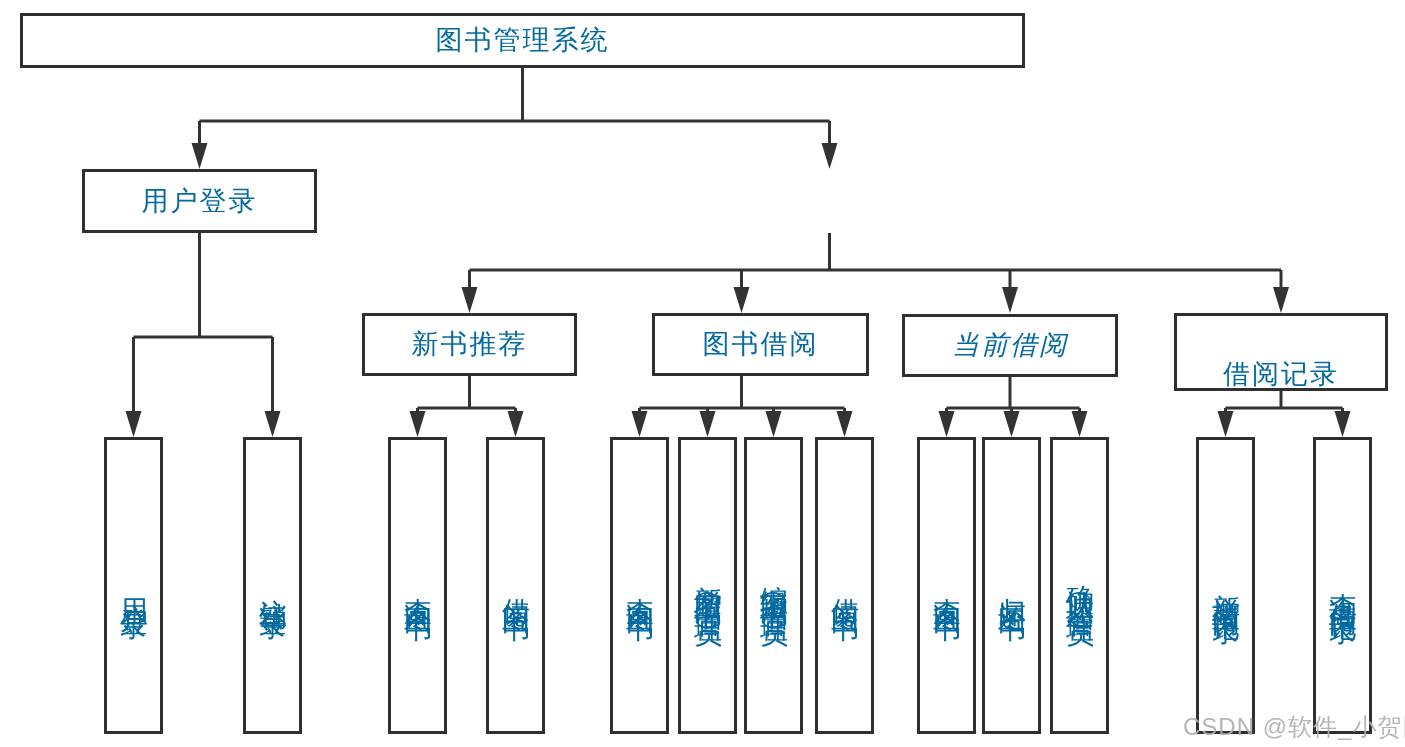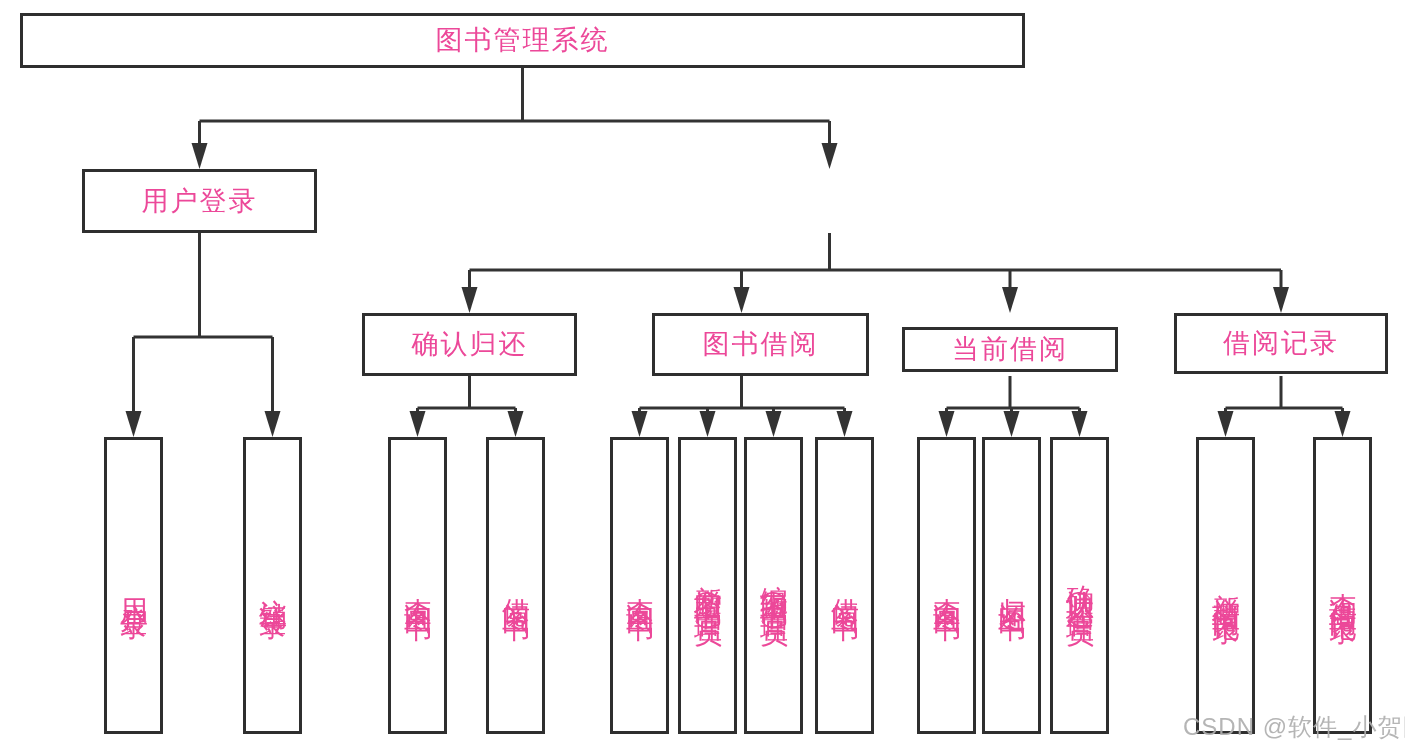--- a/index.html
+++ b/index.html
@@ -22,21 +22,21 @@
     left: 0;
     top: 0;
     width: 1405px;
     height: 747px;
   }
   .node {
     position: absolute;
     box-sizing: border-box;
     background: #ffffff;
     border: 3px solid #2f2f2f;
-    color: #ec4899;
+    color: #0369a1;
     display: flex;
     align-items: center;
     justify-content: center;
     text-align: center;
   }
   .hbox {
     font-size: 27px;
     letter-spacing: 2px;
     line-height: 1;
     white-space: nowrap;
@@ -50,22 +50,22 @@
     width: 59px;
     height: 297px;
     top: 437px;
   }
   
   .n-root  { left: 20px;  top: 13px;  width: 1005px; height: 55px; }
   .n-login { left: 82px;  top: 169px; width: 235px;  height: 64px; }
   .n-mgmt  { left: 713px; top: 169px; width: 233px;  height: 64px; }
   .n-rec   { left: 362px; top: 313px; width: 215px;  height: 63px; }
   .n-bor   { left: 633px; top: 313px; width: 217px;  height: 63px; margin-left: 19px; }
-  .n-cur   { left: 902px; top: 327px; width: 216px;  height: 45px; }
-  .n-hist  { left: 1174px;top: 313px; width: 214px;  height: 61px; }
+  .n-cur   { left: 902px; top: 314px; width: 216px;  height: 63px; font-style: italic; }
+  .n-hist  { left: 1174px;top: 313px; width: 214px;  height: 78px; align-items: flex-end; }
   
   .l1  { left: 104px;  }
   .l2  { left: 243px;  }
   .l3  { left: 388px;  }
   .l4  { left: 486px;  }
   .l5  { left: 610px;  }
   .l6  { left: 678px;  }
   .l7  { left: 744px;  }
   .l8  { left: 815px;  }
   .l9  { left: 917px;  }
@@ -158,21 +158,21 @@
 
   <div class="node hbox n-root">
     <span>图书管理系统</span>
   </div>
 
   <div class="node hbox n-login">
     <span>用户登录</span>
   </div>
 
   <div class="node hbox n-rec">
-    <span>确认归还</span>
+    <span>新书推荐</span>
   </div>
   <div class="node hbox n-bor">
     <span>图书借阅</span>
   </div>
   <div class="node hbox n-cur">
     <span>当前借阅</span>
   </div>
   <div class="node hbox n-hist">
     <span>借阅记录</span>
   </div>

